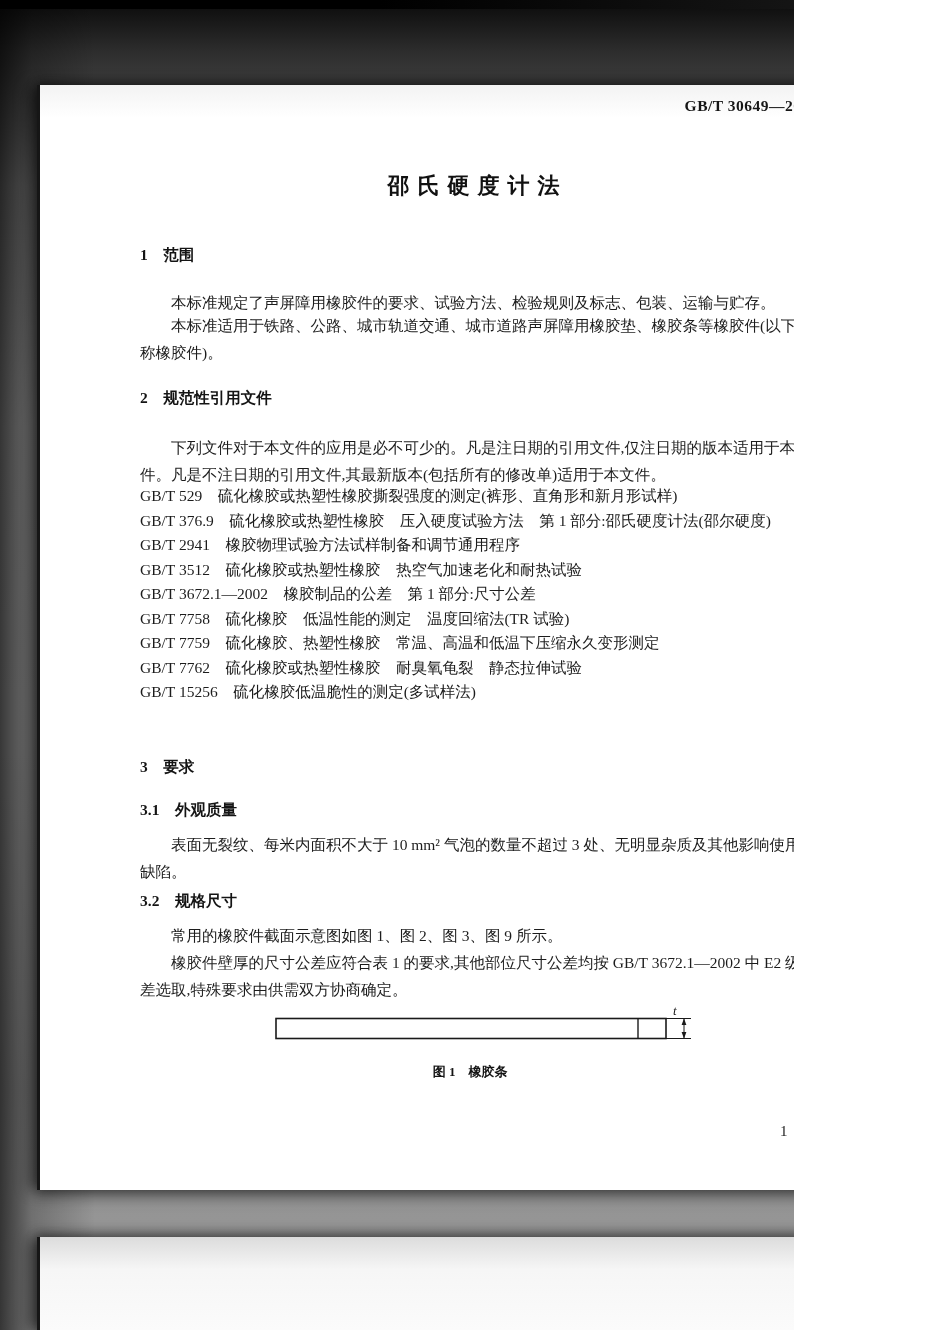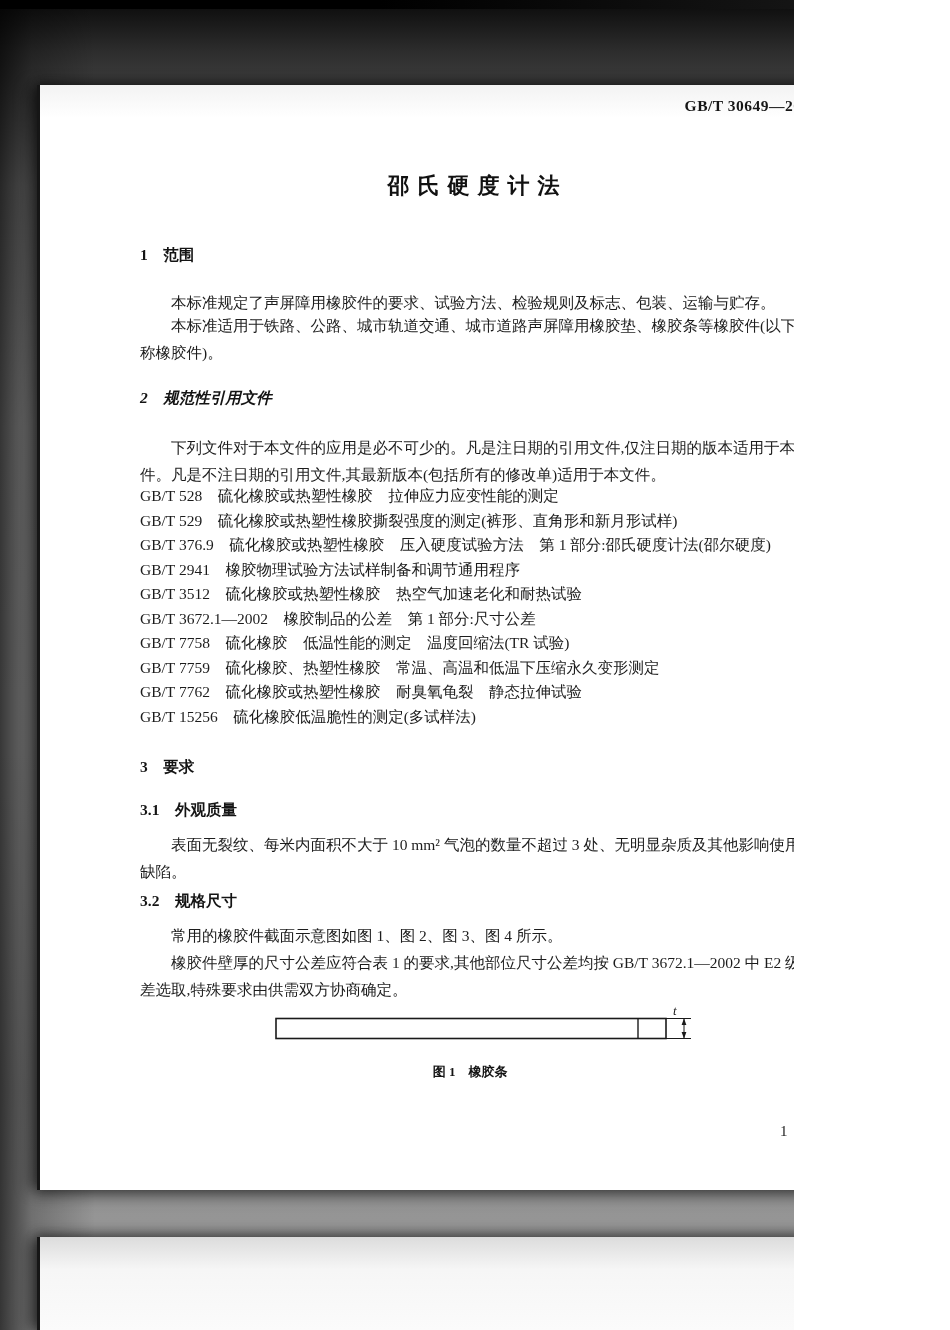--- a/index.html
+++ b/index.html
@@ -75,43 +75,42 @@
   <div class="sheet page-main">
 
     <div class="header-code">GB/T 30649—2014</div>
 
     <div class="doc-title">邵氏硬度计法</div>
 
     <div class="abs col heading" style="top:160px;">1　范围</div>
     <div class="abs col doc-text indent" style="top:196px;margin-top:8px;">本标准规定了声屏障用橡胶件的要求、试验方法、检验规则及标志、包装、运输与贮存。</div>
     <div class="abs col doc-text indent" style="top:227px;">本标准适用于铁路、公路、城市轨道交通、城市道路声屏障用橡胶垫、橡胶条等橡胶件(以下简称橡胶件)。</div>
 
-    <div class="abs col heading" style="top:303px;font-style:italic;">2　规范性引用文件</div>
+    <div class="abs col heading" style="top:303px;">2　规范性引用文件</div>
     <div class="abs col doc-text indent" style="top:349px;">下列文件对于本文件的应用是必不可少的。凡是注日期的引用文件,仅注日期的版本适用于本文件。凡是不注日期的引用文件,其最新版本(包括所有的修改单)适用于本文件。</div>
 
     <div class="abs col refs-list" style="top:399px;">
-      <div class="ref-row">GB/T 528　硫化橡胶或热塑性橡胶　拉伸应力应变性能的测定</div>
       <div class="ref-row">GB/T 529　硫化橡胶或热塑性橡胶撕裂强度的测定(裤形、直角形和新月形试样)</div>
       <div class="ref-row">GB/T 376.9　硫化橡胶或热塑性橡胶　压入硬度试验方法　第 1 部分:邵氏硬度计法(邵尔硬度)</div>
       <div class="ref-row">GB/T 2941　橡胶物理试验方法试样制备和调节通用程序</div>
       <div class="ref-row">GB/T 3512　硫化橡胶或热塑性橡胶　热空气加速老化和耐热试验</div>
       <div class="ref-row">GB/T 3672.1—2002　橡胶制品的公差　第 1 部分:尺寸公差</div>
       <div class="ref-row">GB/T 7758　硫化橡胶　低温性能的测定　温度回缩法(TR 试验)</div>
       <div class="ref-row">GB/T 7759　硫化橡胶、热塑性橡胶　常温、高温和低温下压缩永久变形测定</div>
       <div class="ref-row">GB/T 7762　硫化橡胶或热塑性橡胶　耐臭氧龟裂　静态拉伸试验</div>
       <div class="ref-row">GB/T 15256　硫化橡胶低温脆性的测定(多试样法)</div>
     </div>
 
     <div class="abs col heading" style="top:672px;">3　要求</div>
 
     <div class="abs col heading" style="top:715px;">3.1　外观质量</div>
     <div class="abs col doc-text indent" style="top:746px;">表面无裂纹、每米内面积不大于 10 mm² 气泡的数量不超过 3 处、无明显杂质及其他影响使用的缺陷。</div>
 
     <div class="abs col heading" style="top:806px;">3.2　规格尺寸</div>
-    <div class="abs col doc-text indent" style="top:837px;">常用的橡胶件截面示意图如图 1、图 2、图 3、图 4 所示。</div>
+    <div class="abs col doc-text indent" style="top:837px;">常用的橡胶件截面示意图如图 1、图 2、图 3、图 9 所示。</div>
     <div class="abs col doc-text indent" style="top:864px;">橡胶件壁厚的尺寸公差应符合表 1 的要求,其他部位尺寸公差均按 GB/T 3672.1—2002 中 E2 级公差选取,特殊要求由供需双方协商确定。</div>
 
     <div class="figure-wrap">
       <svg width="430" height="46" viewBox="0 0 430 46">
         <rect x="1" y="13.5" width="390" height="20" fill="#ffffff" stroke="#1a1a1a" stroke-width="1.6"></rect>
         <line x1="363" y1="13.5" x2="363" y2="33.5" stroke="#1a1a1a" stroke-width="1.4"></line>
         <line x1="391" y1="13.5" x2="416" y2="13.5" stroke="#1a1a1a" stroke-width="1"></line>
         <line x1="391" y1="33.5" x2="416" y2="33.5" stroke="#1a1a1a" stroke-width="1"></line>
         <line x1="409" y1="14" x2="409" y2="33" stroke="#1a1a1a" stroke-width="1"></line>
         <path d="M409 13.5 L406.6 20 L411.4 20 Z" fill="#1a1a1a"></path>

